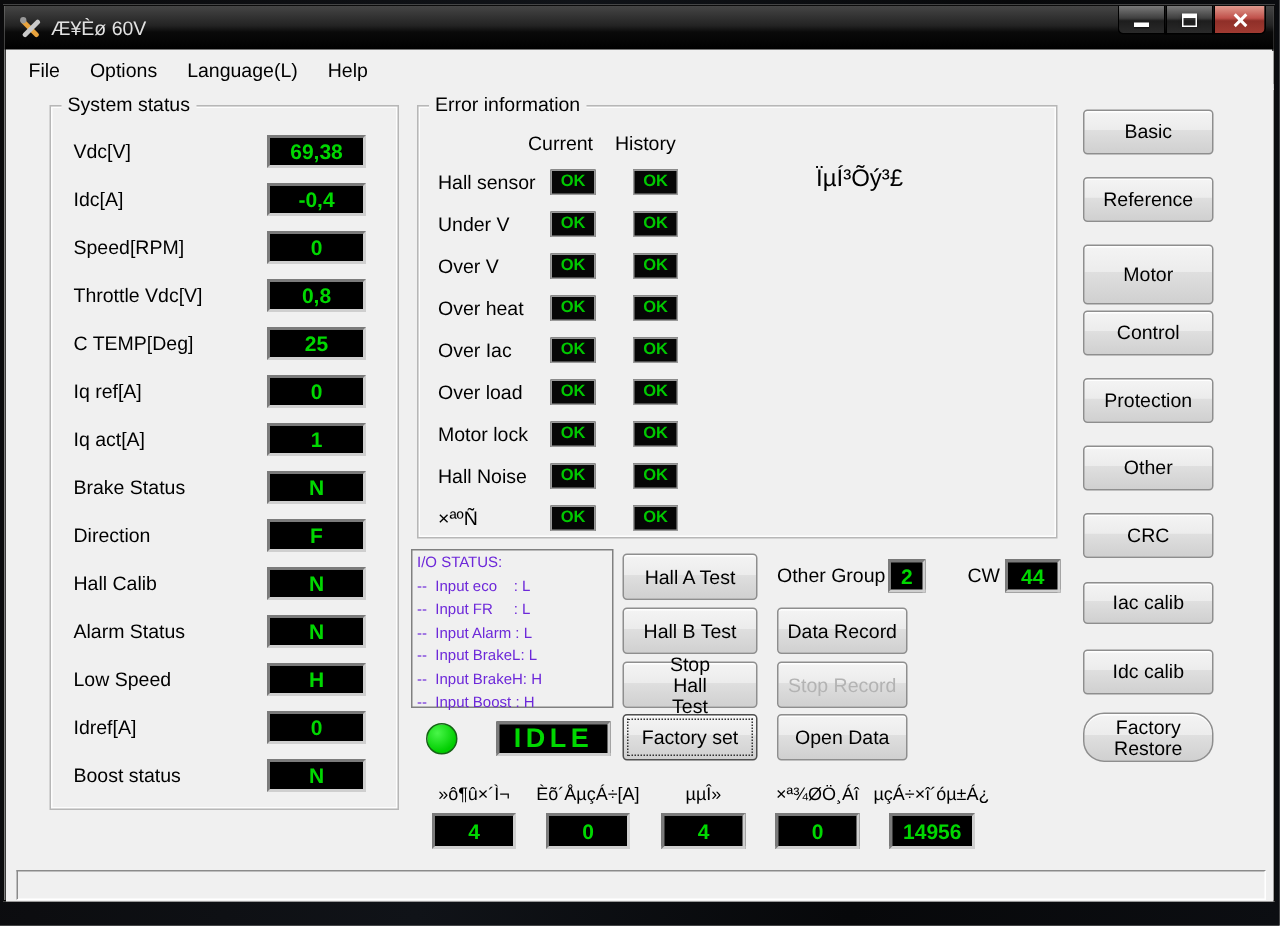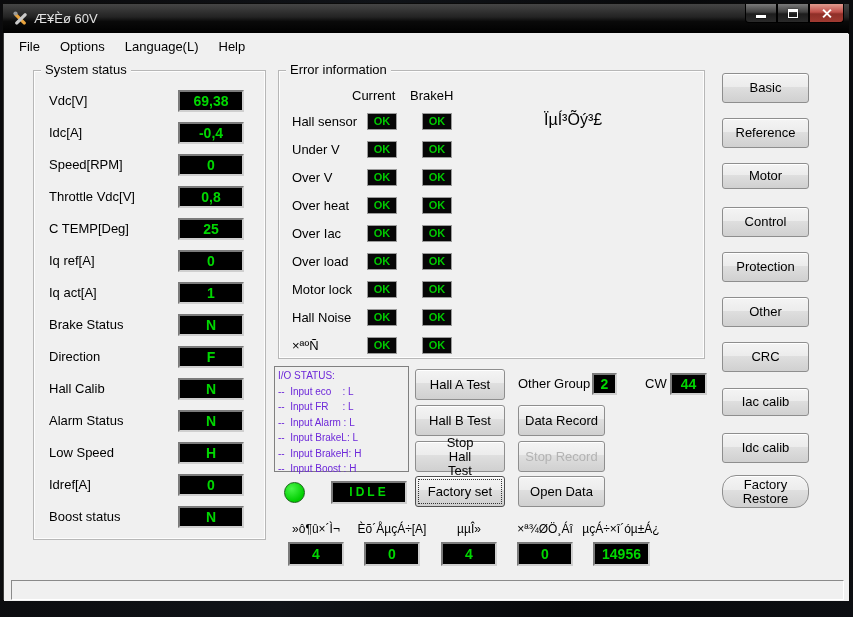--- a/index.html
+++ b/index.html
@@ -57,21 +57,21 @@
          text-align:center; line-height:14px; }
   .btn.disabled { color:#b3b3b3; }
   .btn.focused { border:1px solid #4f4f4f; outline:1px dotted #333; outline-offset:-4px; }
 
   .io-box { border:1px solid #808080; background:#f0f0f0; padding:1px 3px; }
   .io-line { font-size:10px; line-height:15.5px; white-space:pre; color:#6d28d9; }
 
   .circle { width:21px; height:21px; border-radius:50%;
             background:radial-gradient(circle at 35% 30%, #49f649, #00ce00 70%);
             border:1px solid #156315; }
-  .idle { letter-spacing:3px; font-size:12px; line-height:19px; }
+  .idle { letter-spacing:3px; font-size:18px; line-height:19px; }
 
   .counter-lbl { font-size:12px; text-align:center; color:#000; width:120px; }
 
   .statusbar { background:#f0f0f0; border:1px solid; border-color:#8a8a8a #ffffff #ffffff #8a8a8a; }
 </style>
 </head>
 <body>
 
 <div class="abs window">
 
@@ -147,21 +147,21 @@
       <div class="abs led" style="left:144px;top:403px;width:66px;height:22px;">0</div>
 
       <span class="abs lbl" style="left:15px;top:435px;line-height:22px;">Boost status</span>
       <div class="abs led" style="left:144px;top:435px;width:66px;height:22px;">N</div>
     </div>
 
     <div class="abs group" style="left:274px;top:14px;width:427px;height:289px;">
       <span class="legend">Error information</span>
 
       <span class="abs lbl" style="left:73px;top:17px;">Current</span>
-      <span class="abs lbl" style="left:131px;top:17px;">BrakeH</span>
+      <span class="abs lbl" style="left:131px;top:17px;">History</span>
       <span class="abs" style="left:265px;top:40px;font-size:16px;color:#000;">ÏµÍ³Õý³£</span>
 
       <span class="abs lbl" style="left:13px;top:42px;line-height:17px;">Hall sensor</span>
       <div class="abs ok-box" style="left:88px;top:42px;">OK</div>
       <div class="abs ok-box" style="left:143px;top:42px;">OK</div>
 
       <span class="abs lbl" style="left:13px;top:70px;line-height:17px;">Under V</span>
       <div class="abs ok-box" style="left:88px;top:70px;">OK</div>
       <div class="abs ok-box" style="left:143px;top:70px;">OK</div>
 
@@ -231,21 +231,21 @@
     <div class="abs led" style="left:437px;top:486px;width:56px;height:24px;line-height:20px;">4</div>
 
     <div class="abs counter-lbl" style="left:481px;top:466px;">×ª¾ØÖ¸Áî</div>
     <div class="abs led" style="left:513px;top:486px;width:56px;height:24px;line-height:20px;">0</div>
 
     <div class="abs counter-lbl" style="left:557px;top:466px;">µçÁ÷×î´óµ±Á¿</div>
     <div class="abs led" style="left:589px;top:486px;width:57px;height:24px;line-height:20px;">14956</div>
 
     <div class="abs btn" style="left:718px;top:17px;width:87px;height:30px;">Basic</div>
     <div class="abs btn" style="left:718px;top:62px;width:87px;height:30px;">Reference</div>
-    <div class="abs btn" style="left:718px;top:107px;width:87px;height:26px;">Motor</div>
+    <div class="abs btn" style="left:718px;top:107px;width:87px;height:40px;">Motor</div>
     <div class="abs btn" style="left:718px;top:151px;width:87px;height:30px;">Control</div>
     <div class="abs btn" style="left:718px;top:196px;width:87px;height:30px;">Protection</div>
     <div class="abs btn" style="left:718px;top:241px;width:87px;height:30px;">Other</div>
     <div class="abs btn" style="left:718px;top:286px;width:87px;height:30px;">CRC</div>
     <div class="abs btn" style="left:718px;top:332px;width:87px;height:28px;">Iac calib</div>
     <div class="abs btn" style="left:718px;top:377px;width:87px;height:30px;">Idc calib</div>
     <div class="abs btn" style="left:718px;top:419px;width:87px;height:33px;padding:0 16px;border-radius:14px;">Factory Restore</div>
 
     <div class="abs statusbar" style="left:7px;top:524px;width:833px;height:20px;"></div>
   </div>

